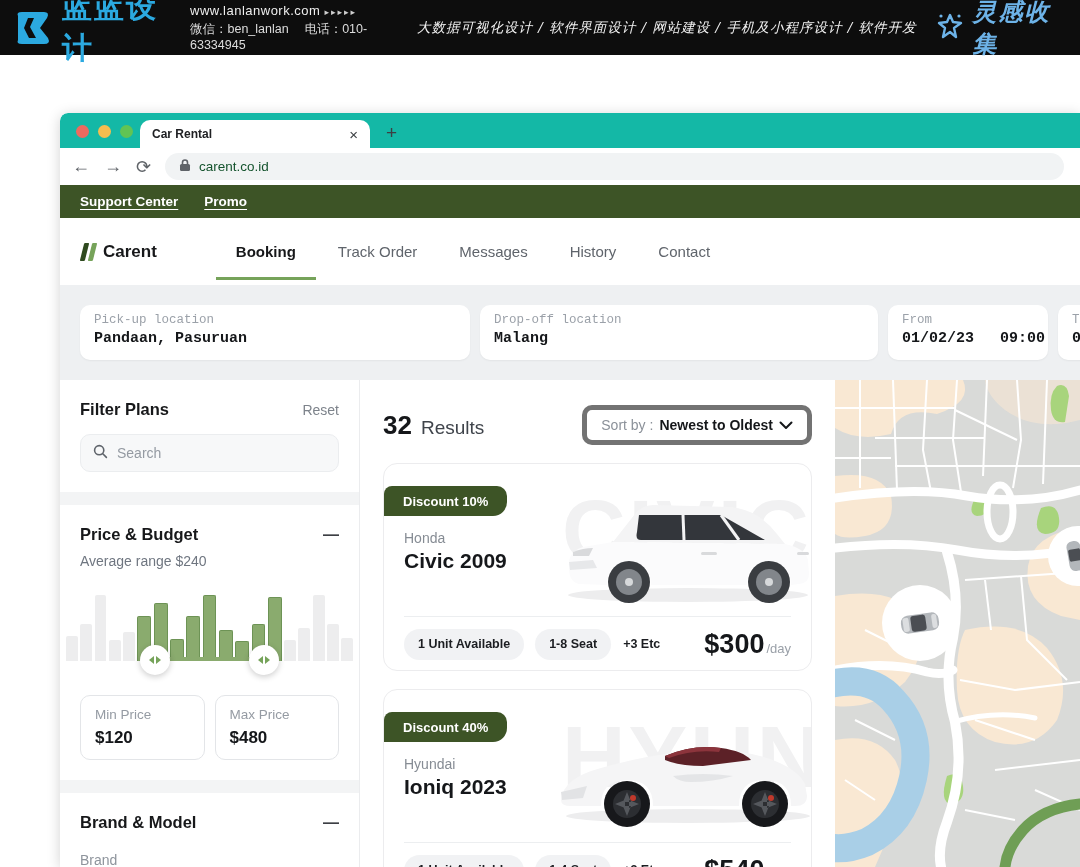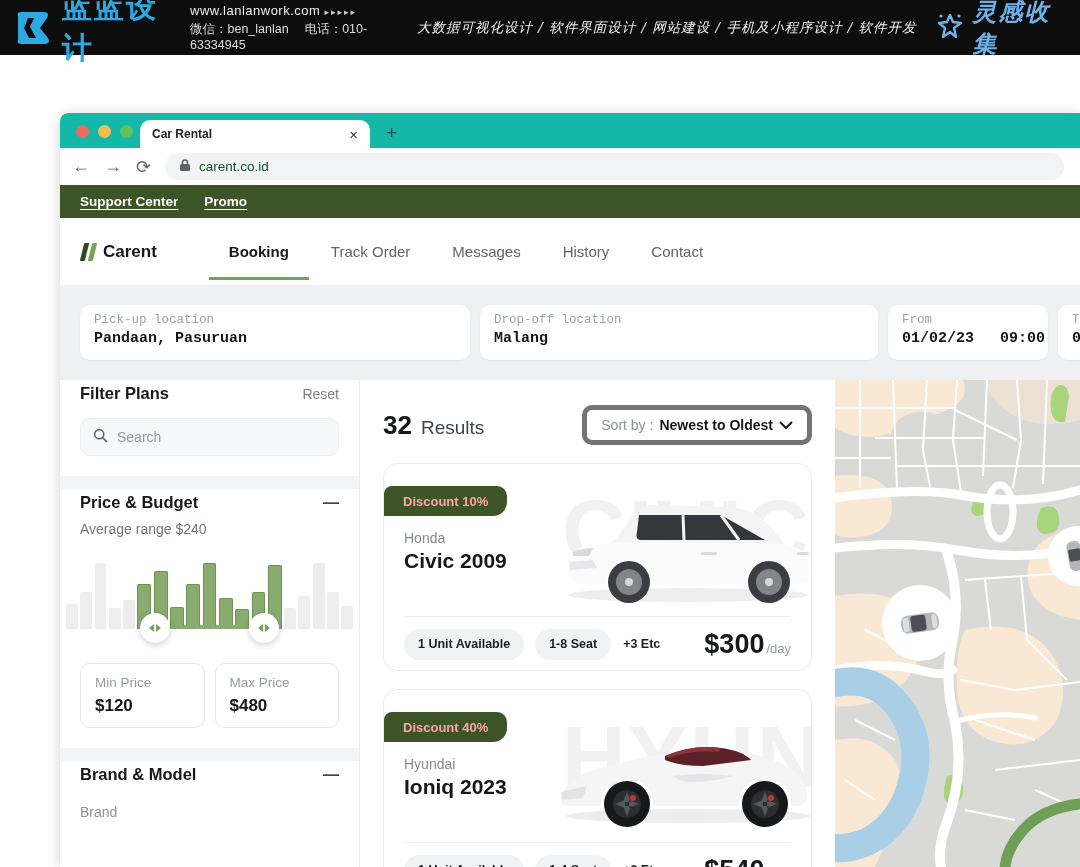--- a/index.html
+++ b/index.html
@@ -45,37 +45,37 @@
 
   
   .site-nav { height:67px; background:#fff; display:flex; align-items:center; padding:5px 22px; }
   .brand { display:flex; align-items:center; gap:8px; }
   .brand-slashes { display:flex; gap:3px; }
   .slash { width:5px; height:18px; transform:skewX(-14deg); border-radius:1px; }
   .slash.dark{ background:#2f4a1f; } .slash.lite{ background:#76a35a; }
   .brand-name { font-size:17px; font-weight:800; color:#17181a; }
   .nav-items { display:flex; gap:42px; margin-left:72px; height:100%; align-items:center; }
   .nav-item { font-size:15px; color:#5f646b; position:relative; height:100%; display:flex; align-items:center; }
-  .nav-item.active { color:#17181a; font-weight:700; }
+  .nav-item.active { color:#17181a; font-weight:700;margin-left:7px; }
   .nav-item.active::after { content:""; position:absolute; left:-20px; right:-20px; bottom:0; height:3px; background:#76a35a; }
 
   
   .search-row { height:95px; background:#eef0f2; display:flex; gap:10px; padding:20px 0 0 20px; overflow:hidden; }
   .scard { background:#fff; border-radius:10px; height:55px; padding:8px 14px; box-shadow:0 1px 2px rgba(0,0,0,.05); flex:none;font-family:Liberation Mono, monospace; }
   .scard .lab { font-size:12.5px; color:#9ba1a9; }
   .scard .val { font-size:15px; font-weight:700; color:#15171a; margin-top:3px; }
   .scard.pickup{ width:390px; } .scard.dropoff{ width:398px; } .scard.from{ width:160px; } .scard.to{ width:160px; }
   .scard.from .val { display:flex; gap:26px; }
 
   
   .content { display:flex; height:487px; background:#f3f4f5; overflow:hidden; }
 
   
   .sidebar { width:300px; flex:none; display:flex; flex-direction:column; gap:13px; background:#f3f4f5; border-right:1px solid #ebecee; }
-  .side-sec { background:#fff; padding:4px 20px 20px; }
+  .side-sec { background:#fff; padding:20px 20px 20px; }
   .sec-head { display:flex; align-items:center; justify-content:space-between; }
   .sec-title { font-size:16.5px; font-weight:700; color:#17181a; }
   .reset { font-size:14px; color:#7d838b; }
   .collapse { font-size:16px; color:#3c3f44; font-weight:700; }
   .search-input { margin-top:15px; height:38px; background:#f7f8f9; border:1px solid #ebedef; border-radius:10px;
     display:flex; align-items:center; padding:0 12px; gap:9px; }
   .search-input input { border:none; outline:none; background:transparent; font-size:14px; color:#3b3f45; width:100%;
     font-family:"Liberation Sans", sans-serif; }
   .search-input input::placeholder { color:#949aa2; }
   .sub { font-size:14px; color:#6f7680; margin-top:9px; }
@@ -105,21 +105,21 @@
   .res-count { display:flex; align-items:baseline; gap:9px; }
   .res-count .num { font-size:26px; font-weight:800; color:#15171a; }
   .res-count .word { font-size:19px; color:#3f444b; }
   .sort-pill { border:5px solid #737373; border-radius:10px; height:40px; display:flex; align-items:center;
     gap:6px; padding:0 14px; background:#fff; }
   .sort-pill .sl { font-size:14px; color:#8b9199; }
   .sort-pill .sv { font-size:14px; font-weight:700; color:#15171a; }
 
   .car-card { position:relative; margin-top:18px; height:208px; border:1px solid #ececee; border-radius:14px;
     background:#fff; overflow:hidden; }
-  .ribbon { position:absolute; left:0; top:22px; height:30px; background:#3d5426; color:#fca5a5;
+  .ribbon { position:absolute; left:0; top:22px; height:30px; background:#3d5426; color:#ffffff;
     font-size:13px; font-weight:700; display:flex; align-items:center; padding:0 19px;
     border-radius:8px 10px 14px 0; z-index:3; }
   .car-brand { position:absolute; left:20px; top:66px; font-size:14px; color:#868c94; z-index:3; }
   .car-model { position:absolute; left:20px; top:85px; font-size:21px; font-weight:800; color:#15171a; z-index:3; }
   .watermark { position:absolute; left:178px; top:16px; font-size:88px; font-weight:800; color:#f1f1f2;
     letter-spacing:3px; z-index:1; white-space:nowrap; }
   .car-art { position:absolute; right:-4px; top:26px; z-index:2; }
   .card-divider { position:absolute; left:20px; right:20px; top:152px; height:1px; background:#eceef0; }
   .card-bottom { position:absolute; left:20px; right:20px; top:163px; height:34px; display:flex; align-items:center; }
   .pill { background:#f1f2f4; border-radius:17px; height:31px; display:flex; align-items:center;

